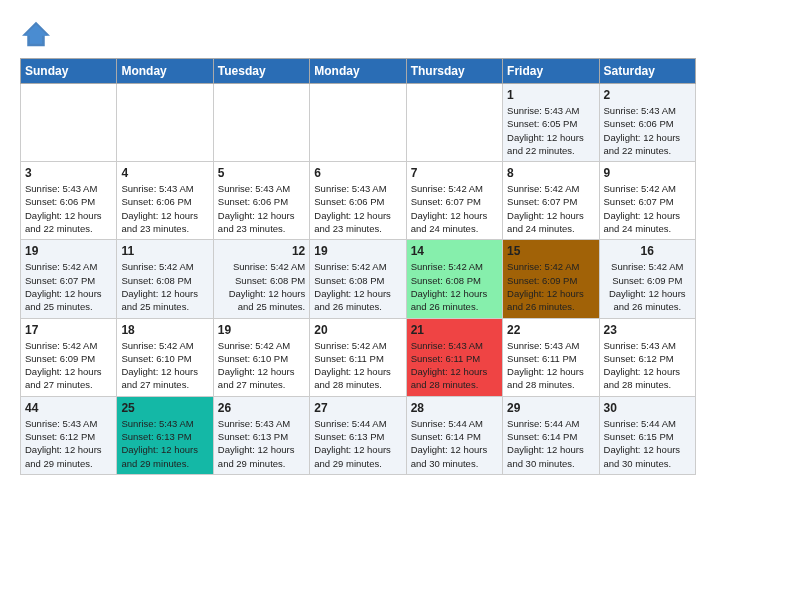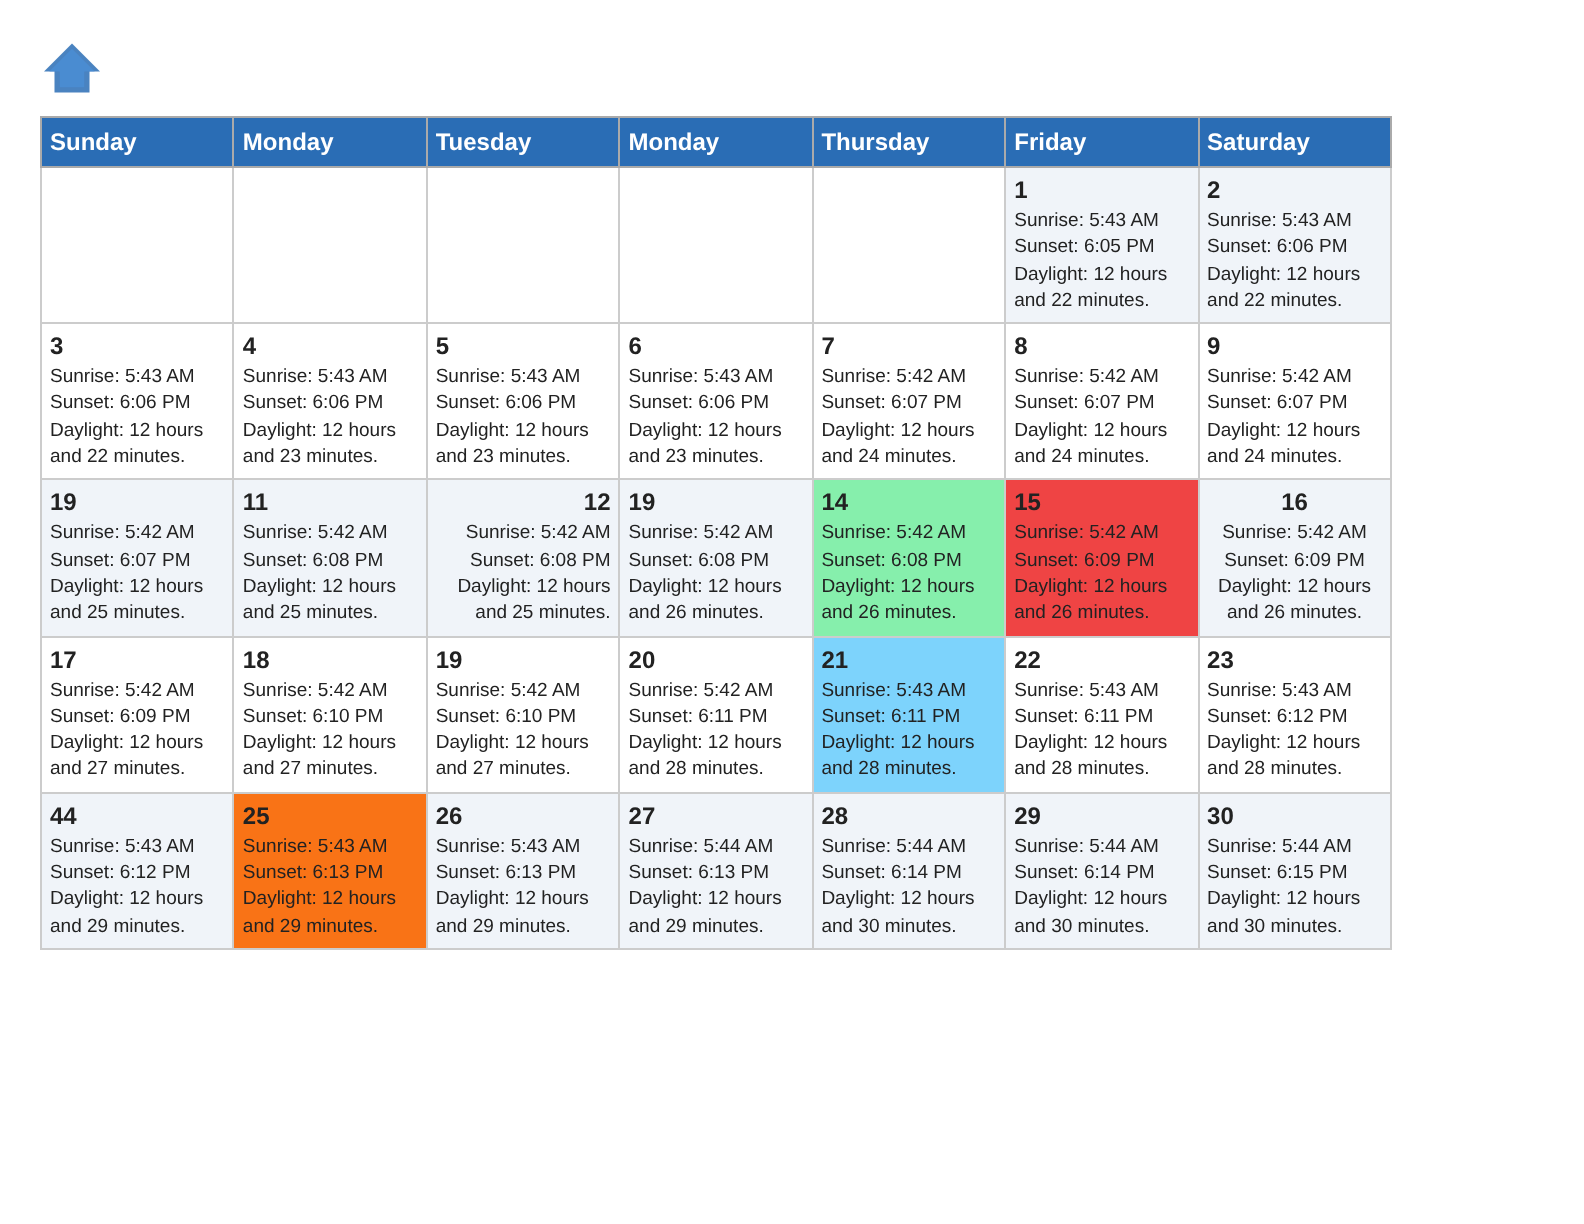--- a/index.html
+++ b/index.html
@@ -220,21 +220,21 @@
             <div class="day-info" style="white-space: pre-line;">Sunrise: 5:42 AM
 Sunset: 6:08 PM
 Daylight: 12 hours and 26 minutes.</div>
           </td>
           <td style="background: #86efac;">
             <span class="day-number">14</span>
             <div class="day-info" style="white-space: pre-line;">Sunrise: 5:42 AM
 Sunset: 6:08 PM
 Daylight: 12 hours and 26 minutes.</div>
           </td>
-          <td style="background: #ef4444; margin-top: 48px;">
+          <td style="background: #a16207; margin-top: 48px;">
             <span class="day-number">15</span>
             <div class="day-info" style="white-space: pre-line;">Sunrise: 5:42 AM
 Sunset: 6:09 PM
 Daylight: 12 hours and 26 minutes.</div>
           </td>
           <td style="background: rgb(240, 244, 249); text-align: center;">
             <span class="day-number">16</span>
             <div class="day-info" style="white-space: pre-line;">Sunrise: 5:42 AM
 Sunset: 6:09 PM
 Daylight: 12 hours and 26 minutes.</div>
@@ -258,21 +258,21 @@
             <div class="day-info" style="white-space: pre-line;">Sunrise: 5:42 AM
 Sunset: 6:10 PM
 Daylight: 12 hours and 27 minutes.</div>
           </td>
           <td style="background: rgb(255, 255, 255);">
             <span class="day-number">20</span>
             <div class="day-info" style="white-space: pre-line;">Sunrise: 5:42 AM
 Sunset: 6:11 PM
 Daylight: 12 hours and 28 minutes.</div>
           </td>
-          <td style="background: #7dd3fc;">
+          <td style="background: #ef4444;">
             <span class="day-number">21</span>
             <div class="day-info" style="white-space: pre-line;">Sunrise: 5:43 AM
 Sunset: 6:11 PM
 Daylight: 12 hours and 28 minutes.</div>
           </td>
           <td style="background: rgb(255, 255, 255);">
             <span class="day-number">22</span>
             <div class="day-info" style="white-space: pre-line;">Sunrise: 5:43 AM
 Sunset: 6:11 PM
 Daylight: 12 hours and 28 minutes.</div>
@@ -284,21 +284,21 @@
 Daylight: 12 hours and 28 minutes.</div>
           </td>
         </tr>
         <tr>
           <td style="background: rgb(240, 244, 249);">
             <span class="day-number">44</span>
             <div class="day-info" style="white-space: pre-line;">Sunrise: 5:43 AM
 Sunset: 6:12 PM
 Daylight: 12 hours and 29 minutes.</div>
           </td>
-          <td style="background: #f97316;">
+          <td style="background: #14b8a6;">
             <span class="day-number">25</span>
             <div class="day-info" style="white-space: pre-line;">Sunrise: 5:43 AM
 Sunset: 6:13 PM
 Daylight: 12 hours and 29 minutes.</div>
           </td>
           <td style="background: rgb(240, 244, 249); margin-top: 16px;">
             <span class="day-number">26</span>
             <div class="day-info" style="white-space: pre-line;">Sunrise: 5:43 AM
 Sunset: 6:13 PM
 Daylight: 12 hours and 29 minutes.</div>

